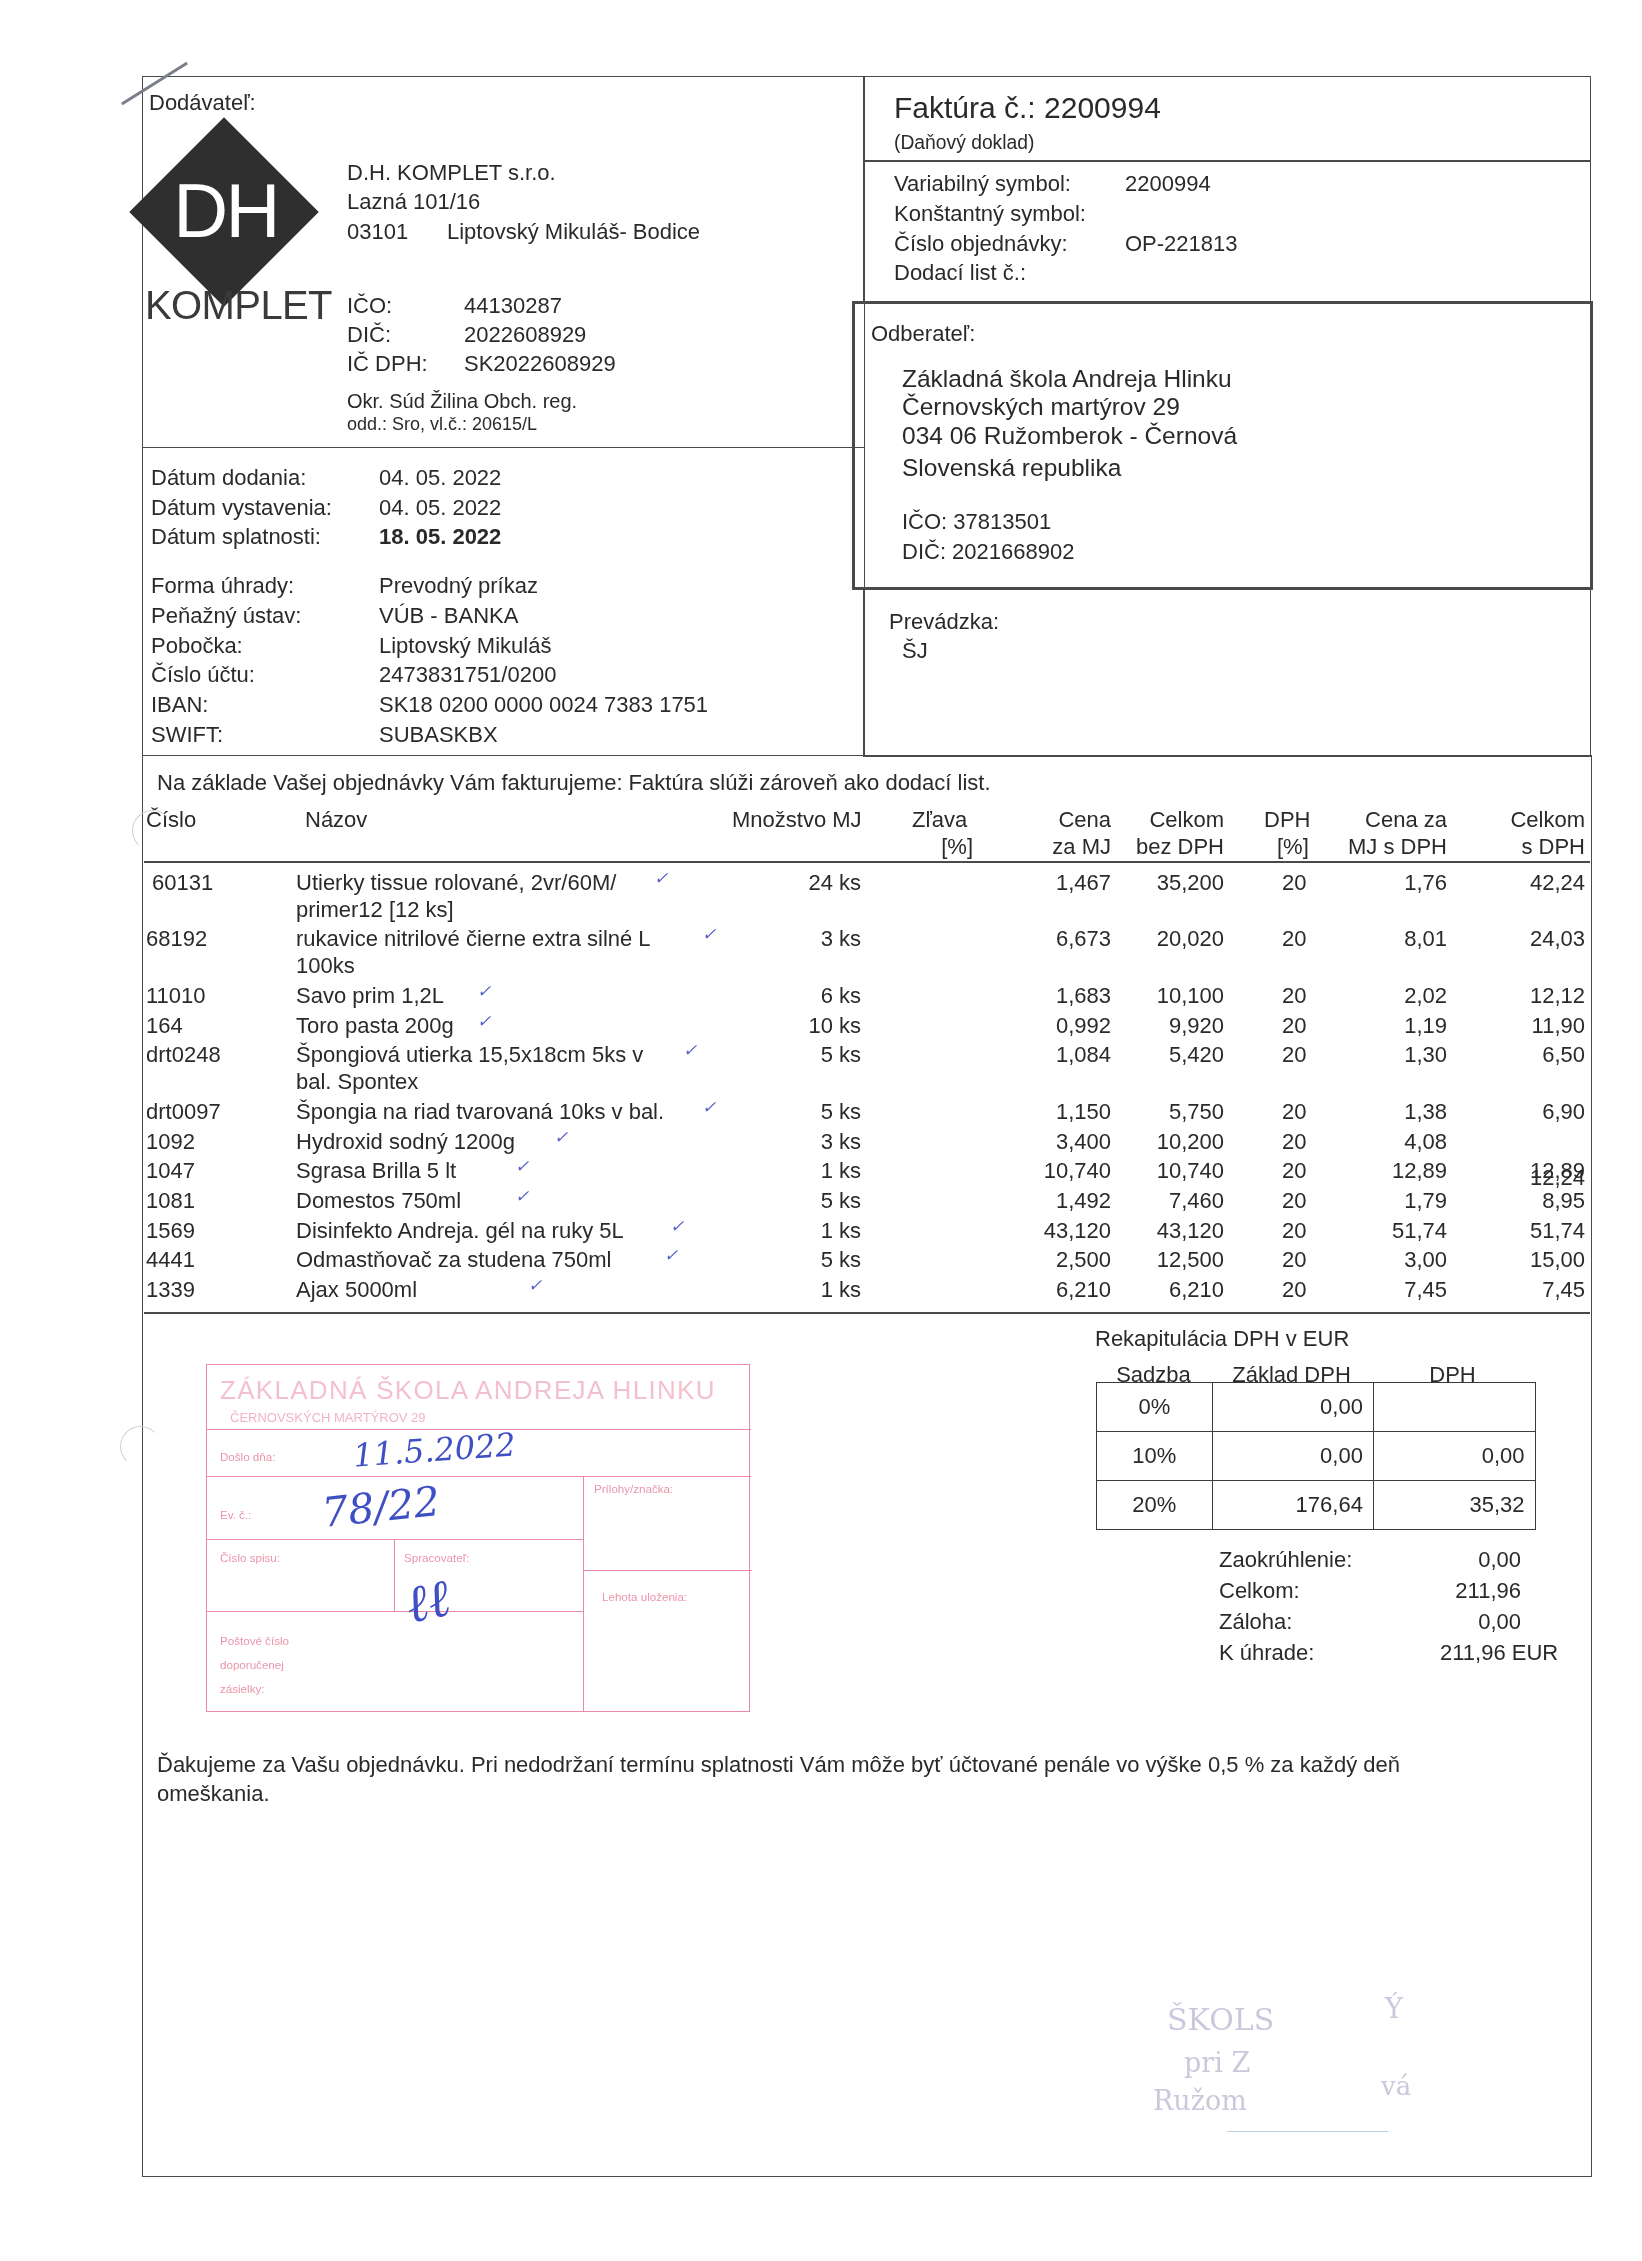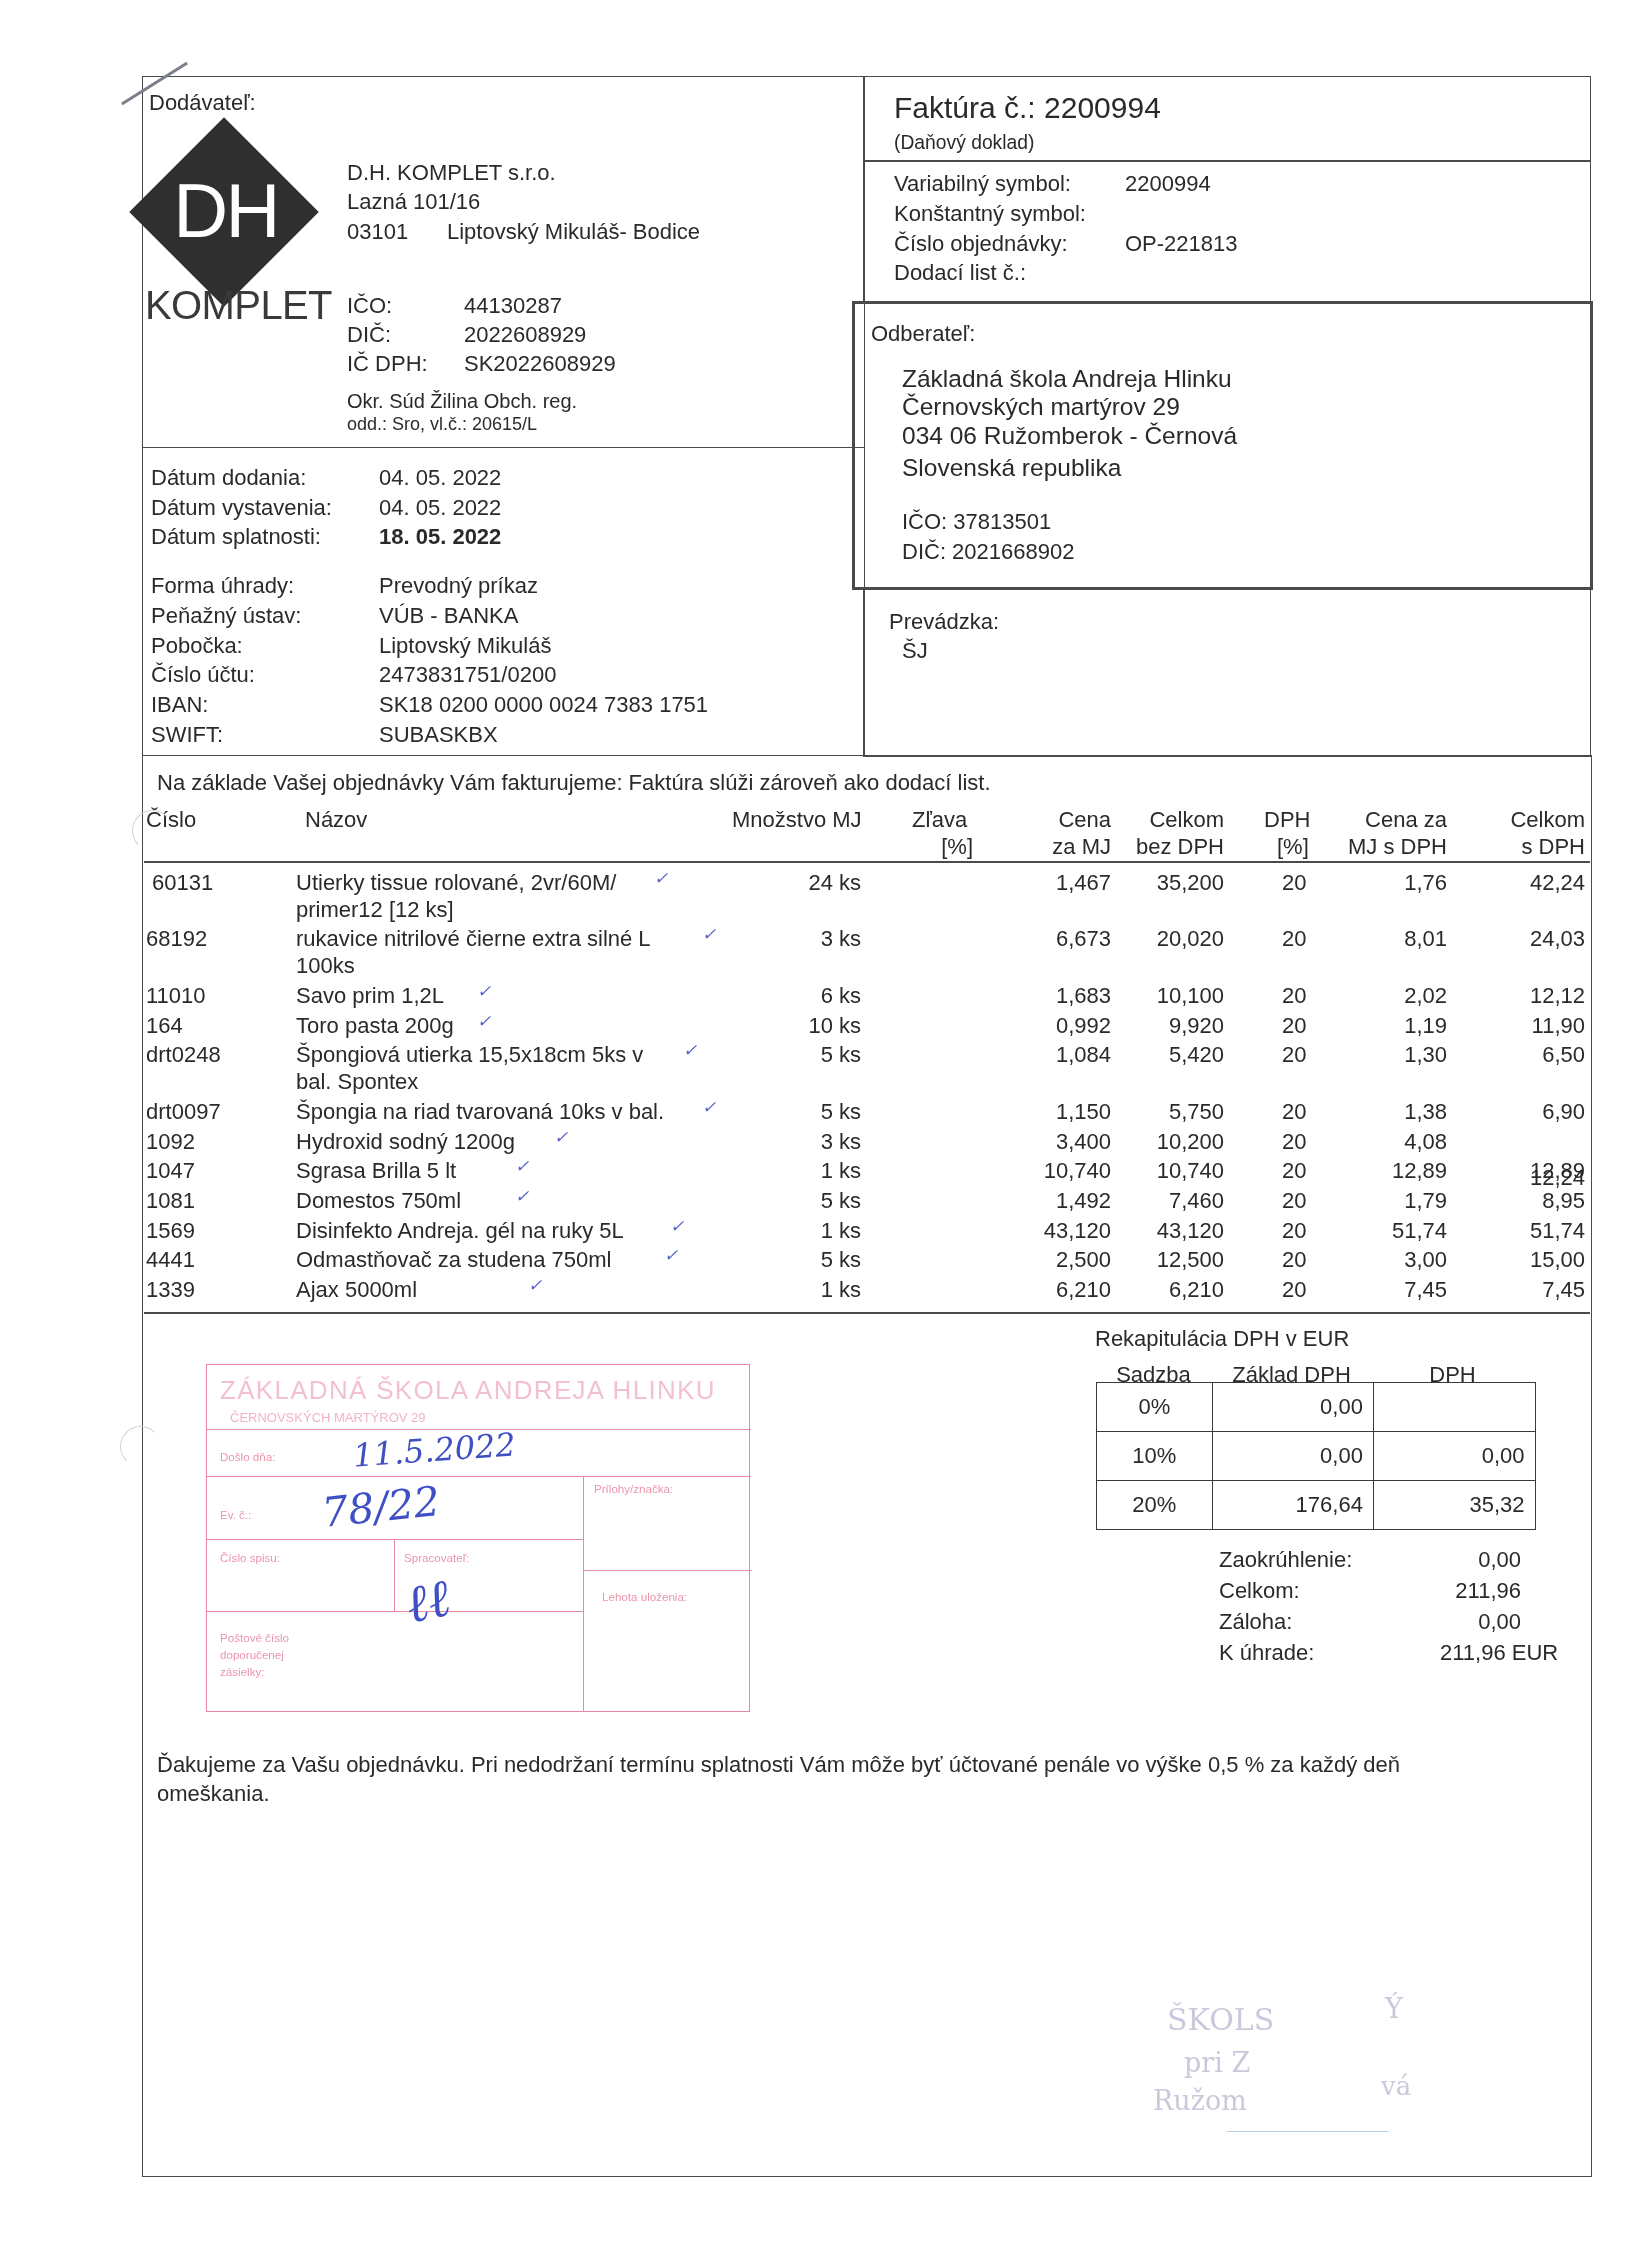--- a/index.html
+++ b/index.html
@@ -318,21 +318,21 @@
   <div class="s-txt" style="left:13px; top:143px;">Ev. č.:</div>
   <div class="s-line-v" style="left:376px; top:111px; height:235px;"></div>
   <div class="s-txt" style="left:387px; top:117px;">Prílohy/značka:</div>
   <div class="s-line-h" style="left:0; top:174px; width:376px;"></div>
   <div class="s-txt" style="left:13px; top:186px;">Číslo spisu:</div>
   <div class="s-line-v" style="left:187px; top:174px; height:72px;"></div>
   <div class="s-txt" style="left:197px; top:186px;">Spracovateľ:</div>
   <div class="s-line-h" style="left:376px; top:205px; width:169px;"></div>
   <div class="s-txt" style="left:395px; top:225px;">Lehota uloženia:</div>
   <div class="s-line-h" style="left:0; top:246px; width:376px;"></div>
-  <div class="s-txt" style="left:13px; top:264px; white-space:normal; width:90px; line-height:17px;">Poštové číslo doporučenej zásielky:</div>
+  <div class="s-txt" style="left:13px; top:264px; white-space:normal; width:90px; line-height:24px;">Poštové číslo doporučenej zásielky:</div>
 </div>
 <div class="hand" style="left:353px; top:1431px; font-size:32px; transform:rotate(-4deg);">11.5.2022</div>
 <div class="hand" style="left:322px; top:1483px; font-size:41px; transform:rotate(-6deg);">78/22</div>
 <div class="hand" style="left:406px; top:1571px; font-size:52px; transform:rotate(-12deg);">ℓℓ</div>
 
 <div class="t" style="left:157px; top:1752px;">Ďakujeme za Vašu objednávku. Pri nedodržaní termínu splatnosti Vám môže byť účtované penále vo výške 0,5 % za každý deň</div>
 <div class="t" style="left:157px; top:1781px;">omeškania.</div>
 
 <div class="faint-stamp" style="left:1167px; top:2002px; font-size:30px;">ŠKOLS</div>
 <div class="faint-stamp" style="left:1184px; top:2047px; font-size:27px;">pri Z</div>

